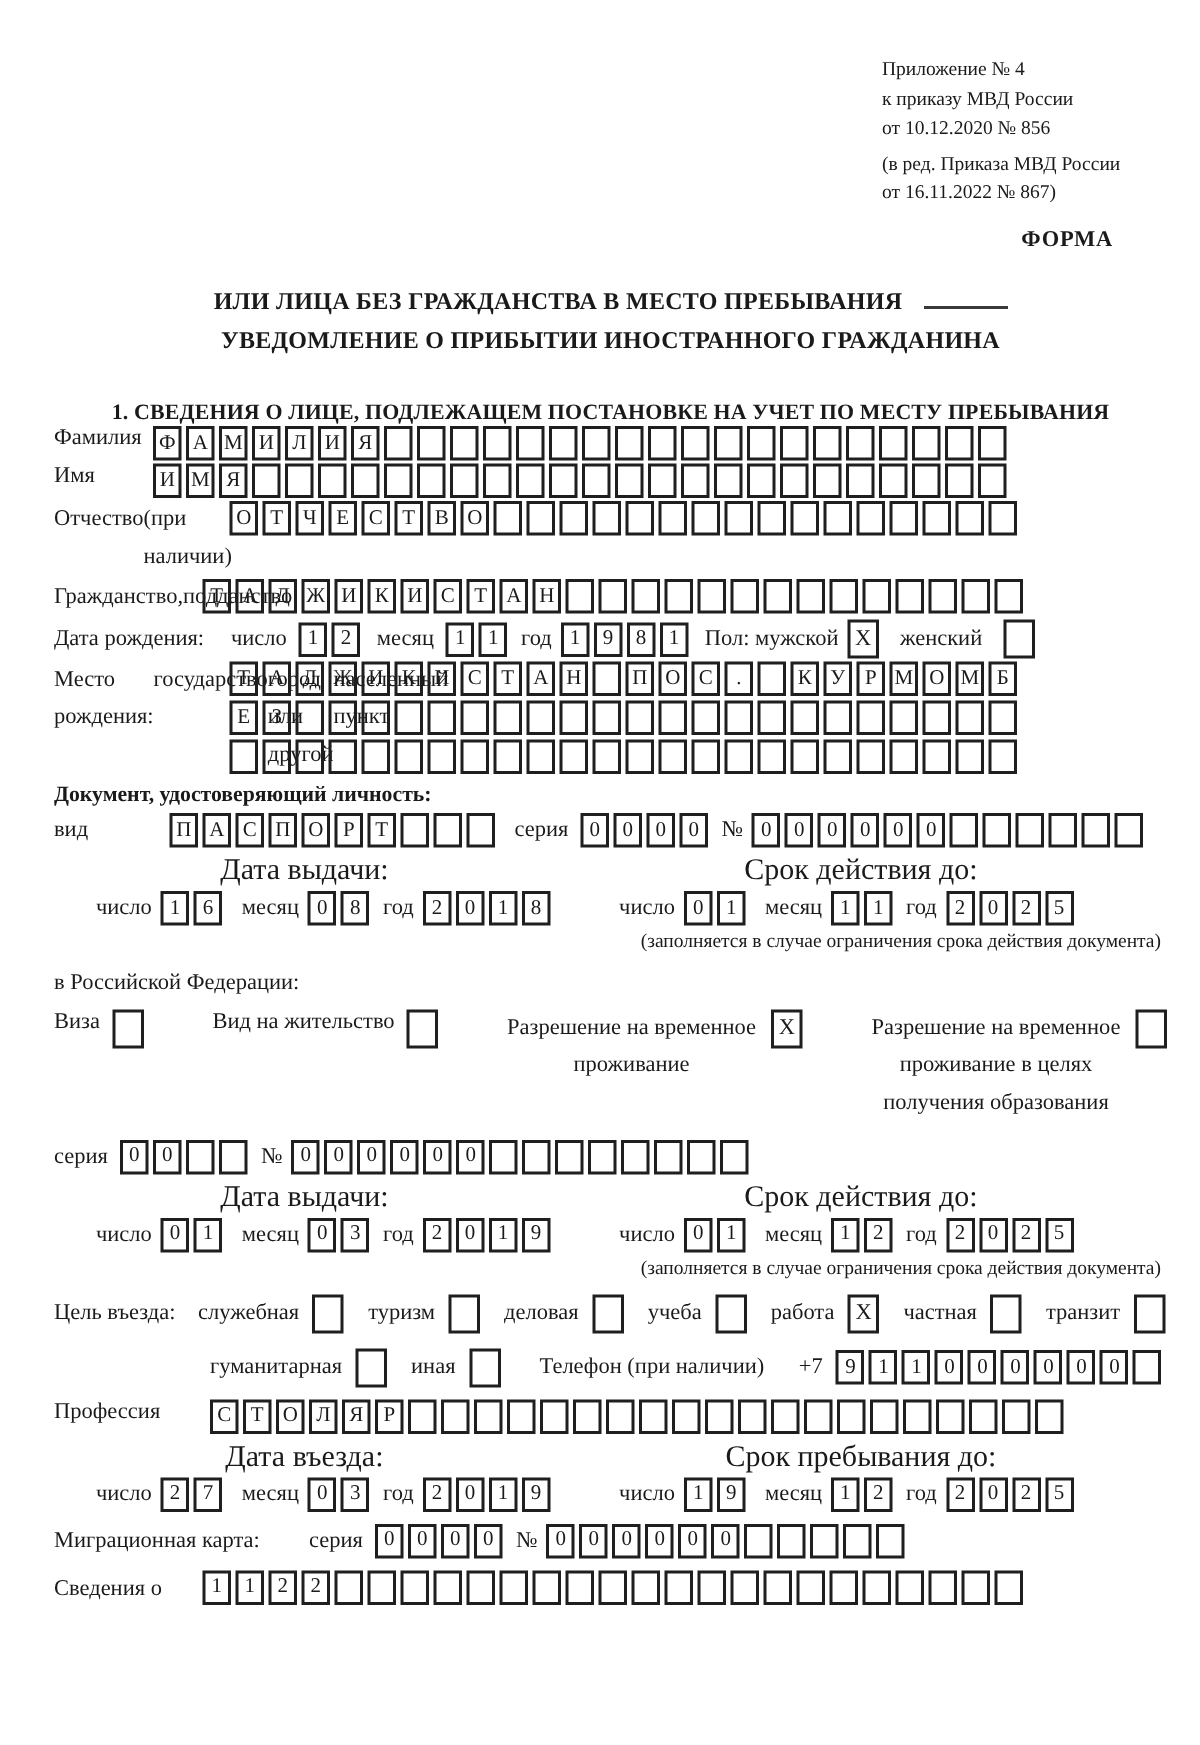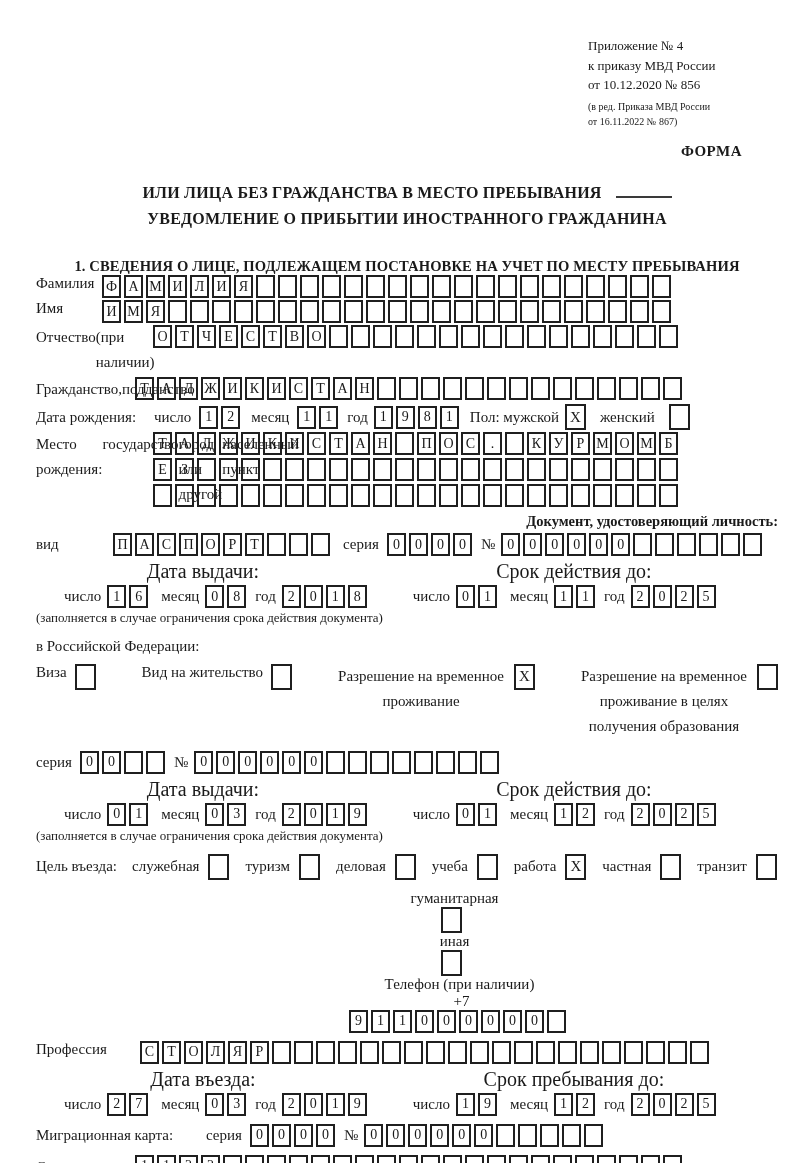--- a/index.html
+++ b/index.html
@@ -6,21 +6,21 @@
   html, body { margin: 0; padding: 0; background: #ffffff; }
   body {
     width: 800px; min-height: 1163px;
     font-family: "Liberation Serif", "DejaVu Serif", serif;
     color: #1a1a1a;
   }
   .page { width: 800px; padding: 36px 22px 24px 36px; }
 
   
   .hdr { margin-left: auto; width: 190px; font-size: 13px; line-height: 1.5; }
-  .hdr .small { font-size: 10px; }
+  .hdr .small { font-size: 13px; }
   .hdr .gap { height: 4px; }
   .forma { text-align: right; padding-right: 36px; font-weight: bold; font-size: 15px; margin-top: 14px; letter-spacing: 0.5px; }
 
   
   .title { text-align: center; font-weight: bold; font-size: 16px; margin-top: 20px; line-height: 1.65; letter-spacing: 0.2px; }
   .blank-line { display: inline-block; width: 56px; border-bottom: 2.5px solid #3a3a3a; height: 13px; margin-left: 14px; }
   .sec { font-weight: bold; font-size: 14.6px; margin-top: 26px; text-align: center; letter-spacing: 0.1px; white-space: nowrap; }
 
   
   .frow { display: flex; align-items: flex-start; margin-bottom: 2px; }
@@ -49,44 +49,44 @@
     display: inline-flex; align-items: center; justify-content: center;
     font-size: 14px; flex: 0 0 auto;
   }
   .cb-wrap { display: flex; flex: 0 0 auto; }
   .cb {
     width: 21px; height: 26px; border: 2px solid #1f1f1f;
     display: inline-flex; align-items: center; justify-content: center;
     font-size: 15px; flex: 0 0 auto;
   }
 
-  .center-heading { text-align: right; font-weight: bold; font-size: 14.5px; margin: 3px 0 3px 0; }
+  .center-heading { text-align: left; font-weight: bold; font-size: 14.5px; margin: 3px 0 3px 0; }
 
   
   .dhead { display: flex; font-size: 20px; margin-top: 4px; justify-content: center; }
   .dhead .dh-left  { width: 45%; text-align: center; }
   .dhead .dh-right { width: 55%; text-align: center; }
   .drow { display: flex; margin-top: 2px; }
   .dgroup { display: flex; align-items: center; }
   .dgroup .lbl { margin-right: 6px; }
   .dg-left  { width: 47%; padding-left: 28px; }
   .dg-right { flex: 1 1 auto; padding-left: 28px; }
-  .note-right { font-size: 13px; padding-right: 4px; margin-top: 2px; }
+  .note-right { font-size: 13px; text-align: right; padding-right: 4px; margin-top: 2px; }
 
   .intro { font-size: 15px; margin-top: 8px; line-height: 1.7; }
 
   .permit-row { display: flex; justify-content: space-between; margin-top: 4px; align-items: flex-start; }
   .permit-item { display: flex; align-items: flex-start; }
   .permit-item .lbl { margin-right: 8px; }
   .permit-lbl { display: flex; flex-direction: column; text-align: center; font-size: 15px; line-height: 25px; margin-right: 10px; }
 
   .purpose-row { display: flex; align-items: center; margin-top: 10px; }
   .purpose-row .lbl { margin-right: 9px; }
   .purpose-row .cb-wrap { margin-right: 16px; }
-  .indent { padding-left: 104px; flex-direction: column; }
+  .indent { padding-left: 104px; }
 </style>
 </head>
 <body>
 
 <div class="page">
 
   <div class="hdr">
     <div>Приложение № 4</div>
     <div>к приказу МВД России</div>
     <div>от 10.12.2020 № 856</div>

